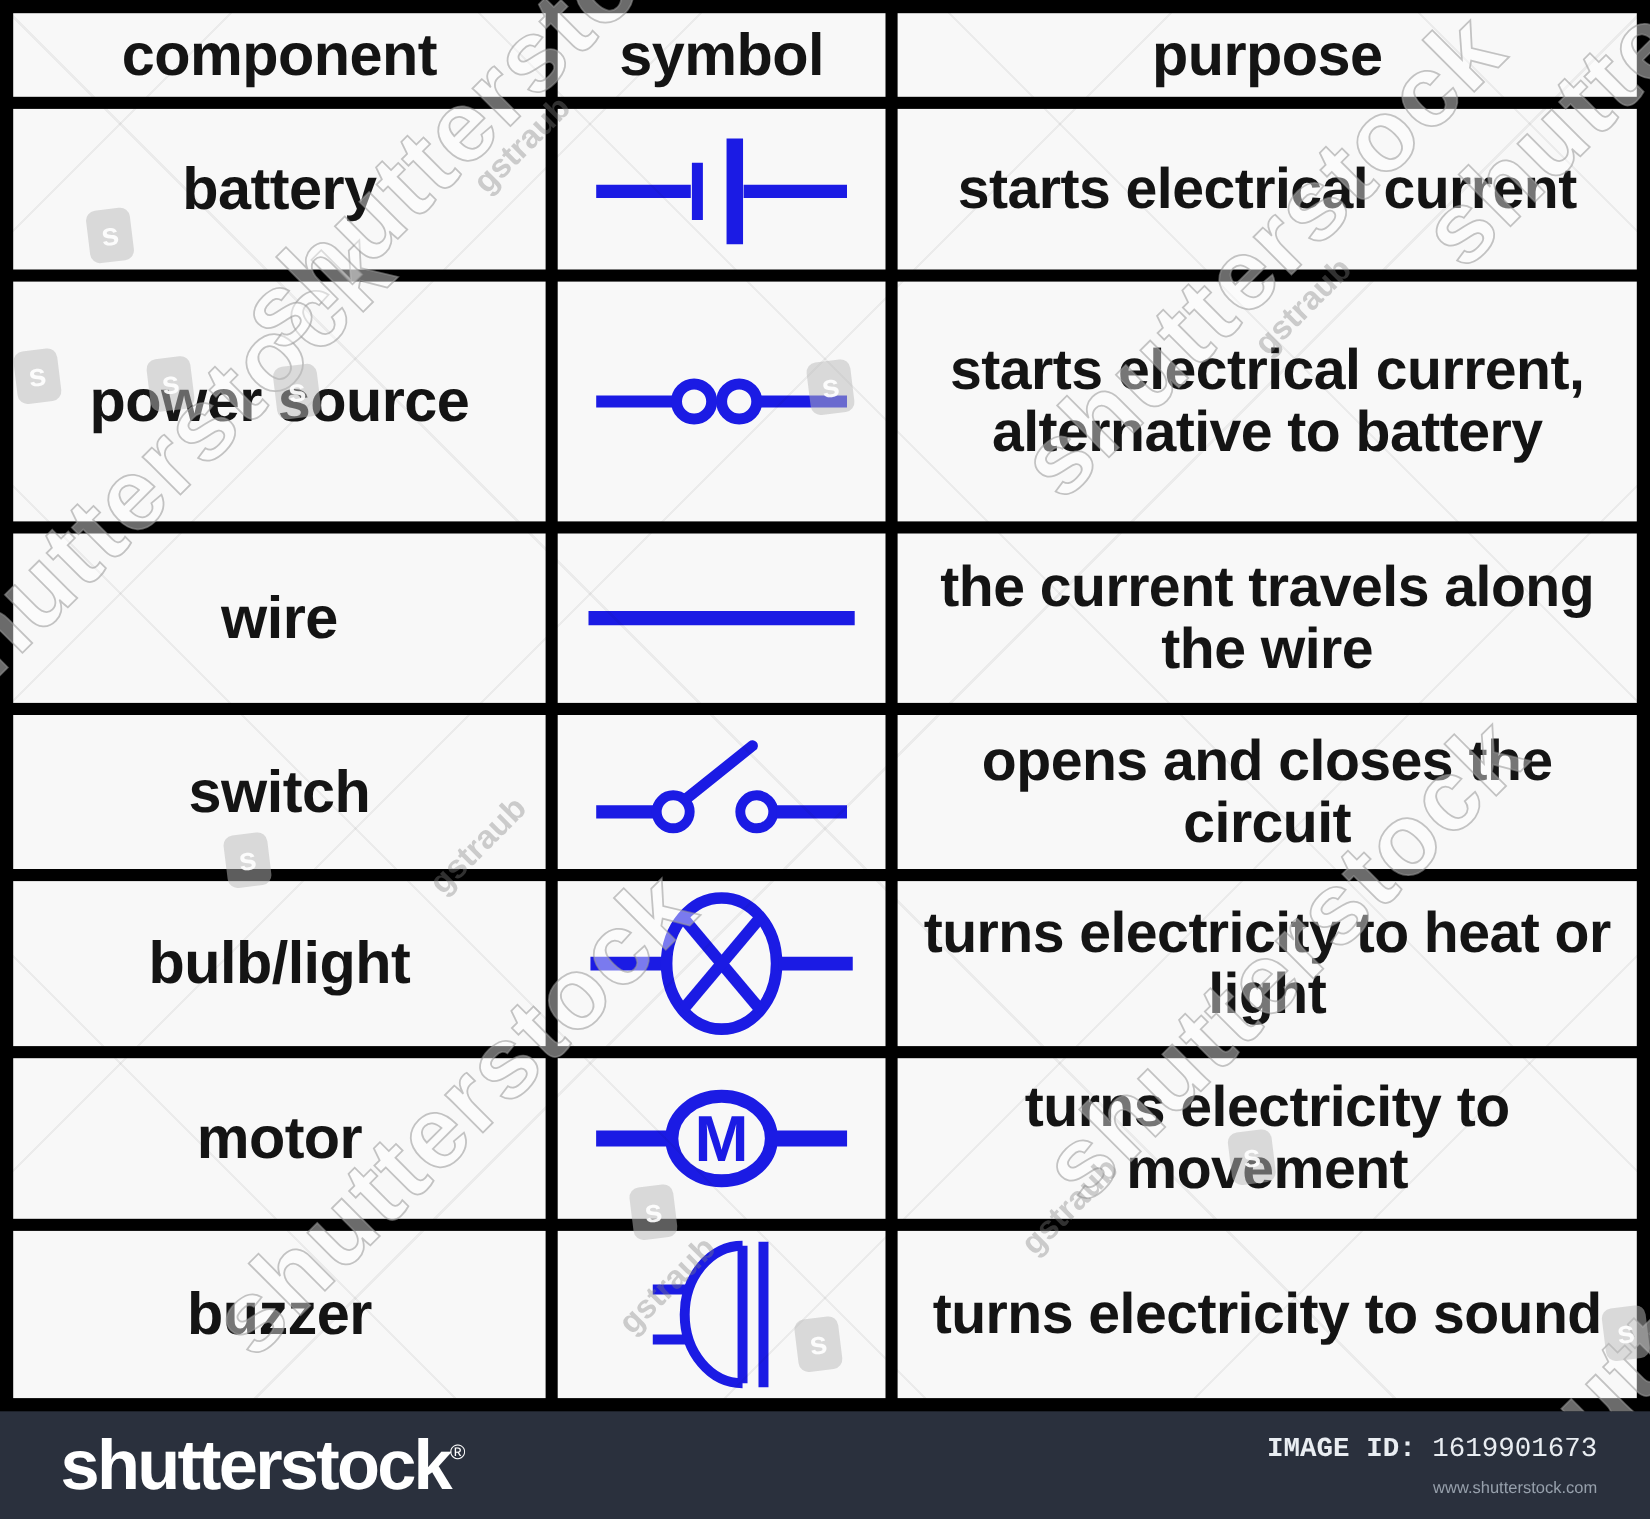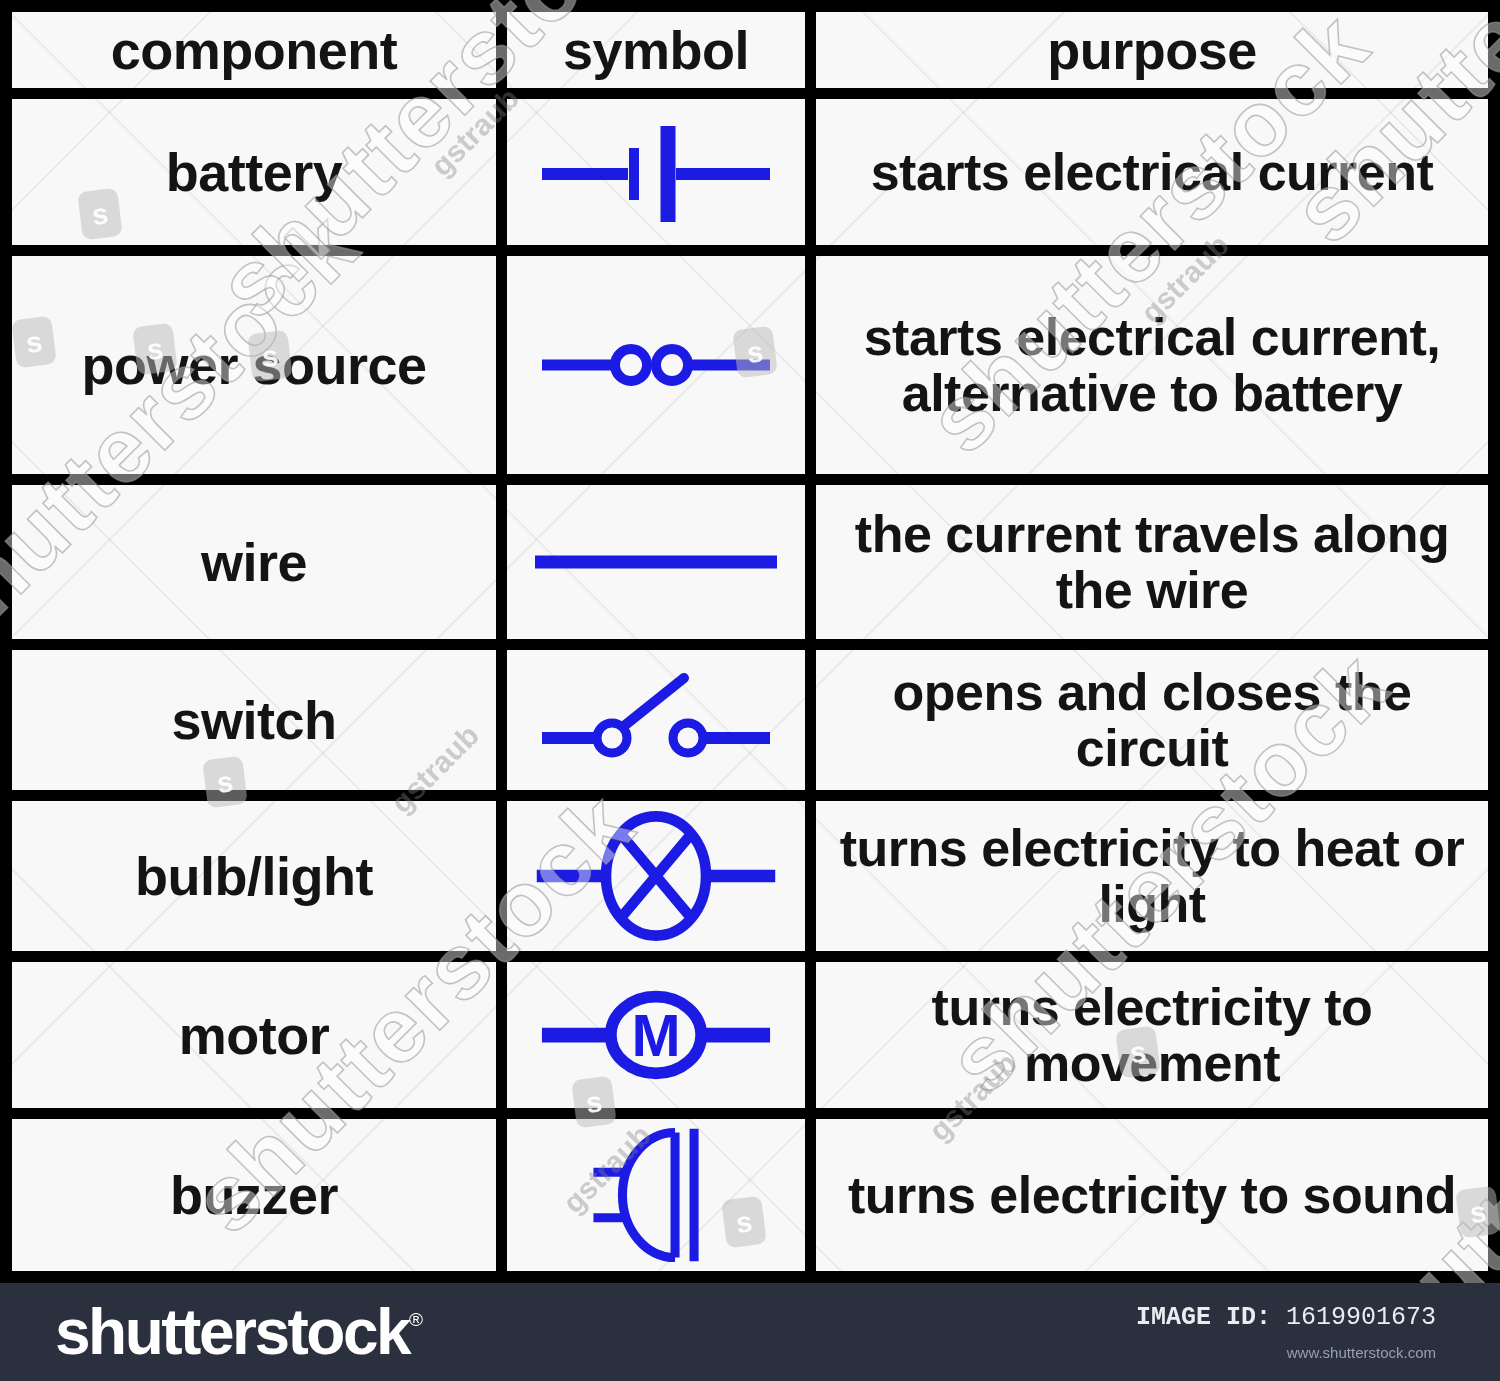--- a/index.html
+++ b/index.html
@@ -31,21 +31,21 @@
   .purp .t{font-size:52px; line-height:1.08; max-width:632px;}
   svg.sym{display:block;}
   svg.sym .ln{stroke:var(--blue); fill:none;}
   svg.sym text{fill:var(--blue); font-family:"Liberation Sans",sans-serif; font-weight:700;}
 
   
   .footer{
     position:relative; z-index:2;
     width:1500px; height:98px; background:var(--footer_bg);
     display:flex; align-items:center; justify-content:space-between;
-    padding:0 64px 0 55px;
+    padding:0 48px 0 55px;
   }
   .logo{color:#ffffff; font-size:64px; font-weight:700; letter-spacing:-2.5px; line-height:1;}
   .logo sup{font-size:19px; font-weight:400; letter-spacing:0; vertical-align:28px;}
   .meta{text-align:right;}
   .meta .line1{color:var(--footer_text); font-size:25px;font-family:Liberation Mono, monospace;}
   .meta .line1 b{font-weight:700;}
   .meta .line2{color:var(--footer_sub); font-size:15px; margin-top:12px;}
 
   
   .overlay{

